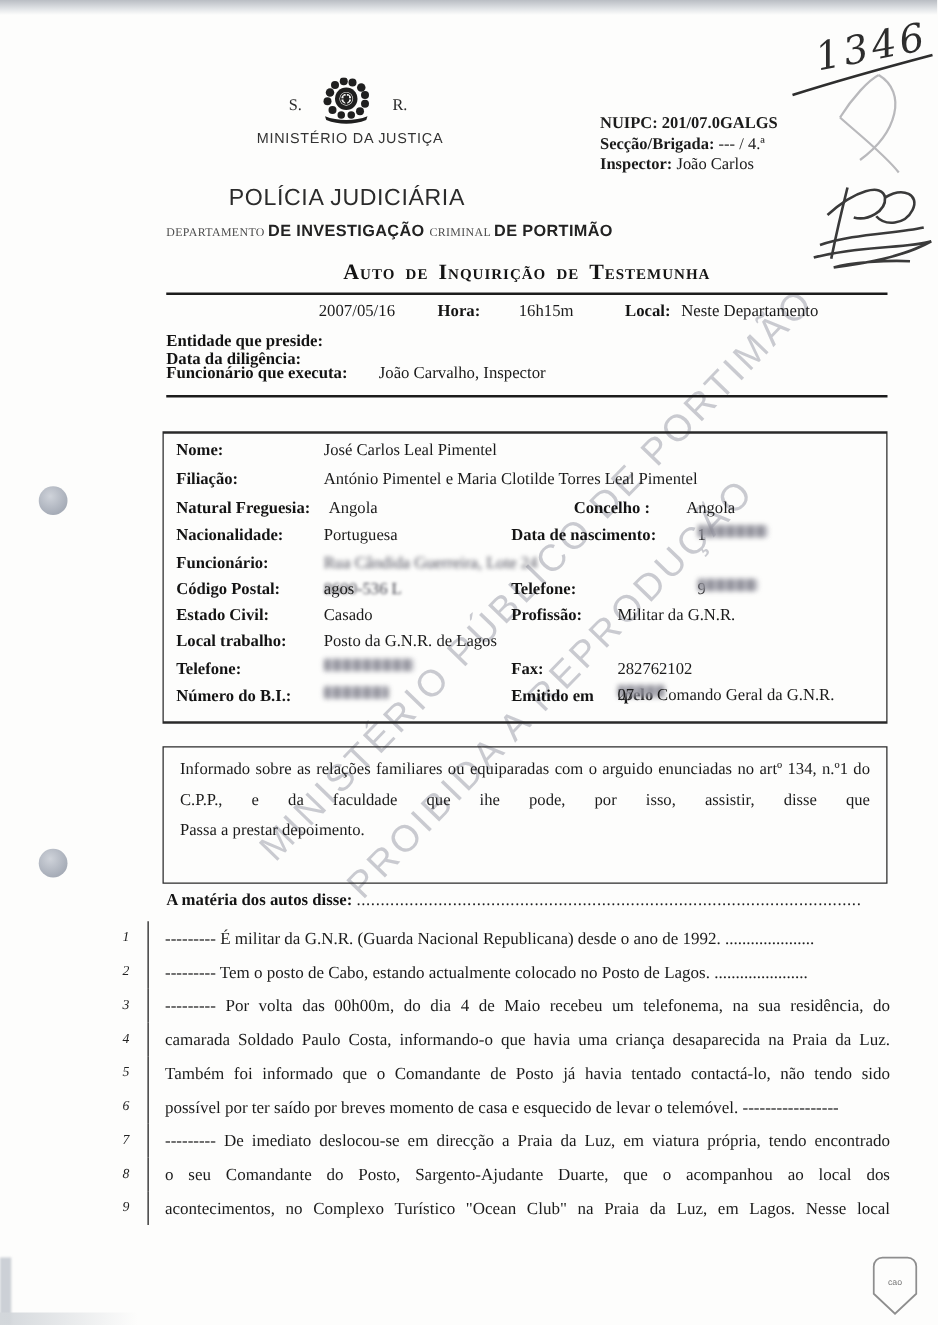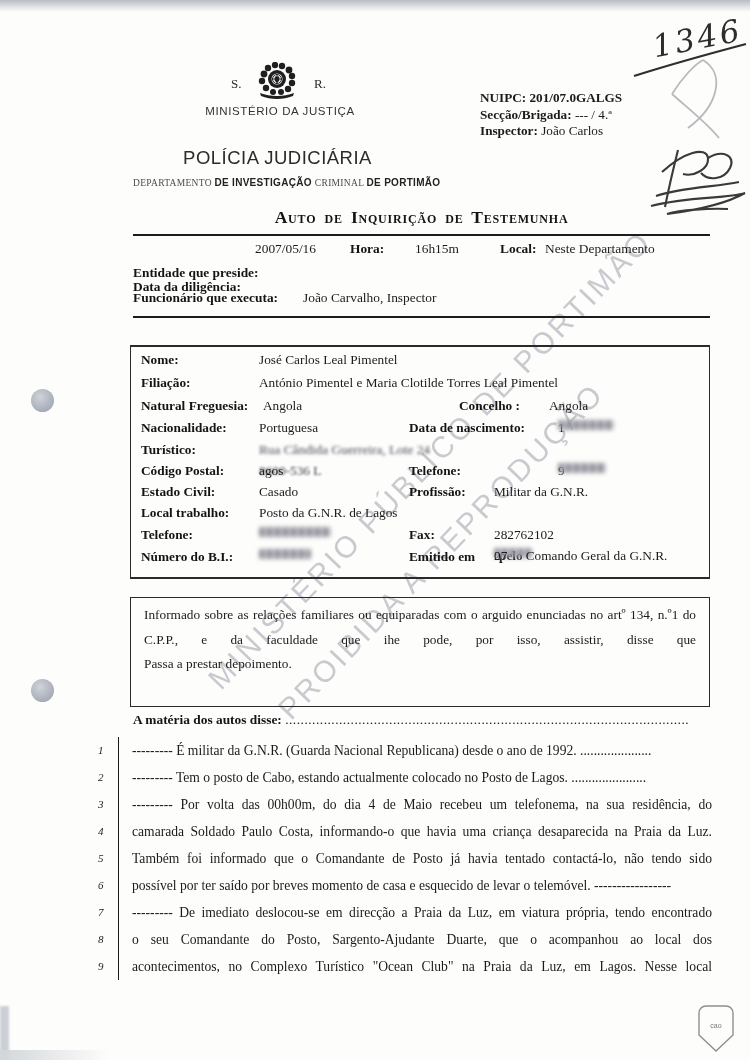--- a/index.html
+++ b/index.html
@@ -38,21 +38,21 @@
   .emblem{position:absolute;left:248px;top:62px;}
   .ministry{position:absolute;left:205px;top:105px;width:150px;text-align:center;
       font-family:"Liberation Sans","DejaVu Sans",sans-serif;font-size:11.5px;
       letter-spacing:0.6px;color:#333;}
   .pj{position:absolute;left:130px;top:147px;width:295px;text-align:center;
       font-family:"Liberation Sans","DejaVu Sans",sans-serif;font-size:18.5px;
       letter-spacing:0.5px;color:#2b2b2b;}
   .dept{position:absolute;left:133px;top:177px;font-size:9.5px;color:#333;
       letter-spacing:0.3px;white-space:nowrap;}
   .dept .serifseg{font-family:"Liberation Serif",serif;color:#4a4a4a;}
-  .dept .sansseg{font-family:"Liberation Sans",sans-serif;font-weight:bold;font-size:10px;color:#222;text-align:right;}
+  .dept .sansseg{font-family:"Liberation Sans",sans-serif;font-weight:bold;font-size:13px;color:#222;text-align:right;}
 
   
   .case{position:absolute;left:480px;top:90px;font-size:13.2px;line-height:16.5px;}
   .case .lbl{font-weight:bold;}
 
   
   .doc-title{position:absolute;left:133px;top:207px;width:577px;text-align:center;
       font-variant:small-caps;font-weight:bold;font-size:17.5px;letter-spacing:0.8px;
       word-spacing:3px;color:#141414;}
   .rule{position:absolute;left:133px;width:577px;height:2px;background:#1c1c1c;}
@@ -201,21 +201,21 @@
     <div class="prow r4">
       <span class="bold f0">Nacionalidade:</span>
       <span class="f118">Portuguesa</span>
       <span class="bold f268">Data de nascimento:</span>
       <span class="f417">
           <span>1</span>
           <span class="smudge w56"></span>
         </span>
     </div>
     <div class="prow r5">
-      <span class="bold f0">Turístico:</span>
+      <span class="bold f0">Funcionário:</span>
       <span class="f118 blur16">Rua Cândida Guerreira, Lote 24</span>
     </div>
     <div class="prow r6">
       <span class="bold f0">Código Postal:</span>
       <span class="f118">
           <span class="blur11">8600-536 L</span>
           <span>agos</span>
         </span>
       <span class="bold f268">Telefone:</span>
       <span class="f417">

